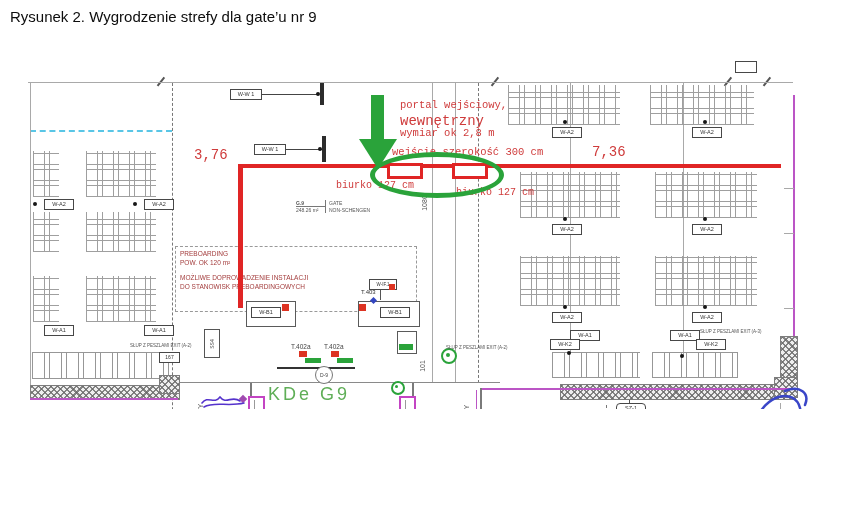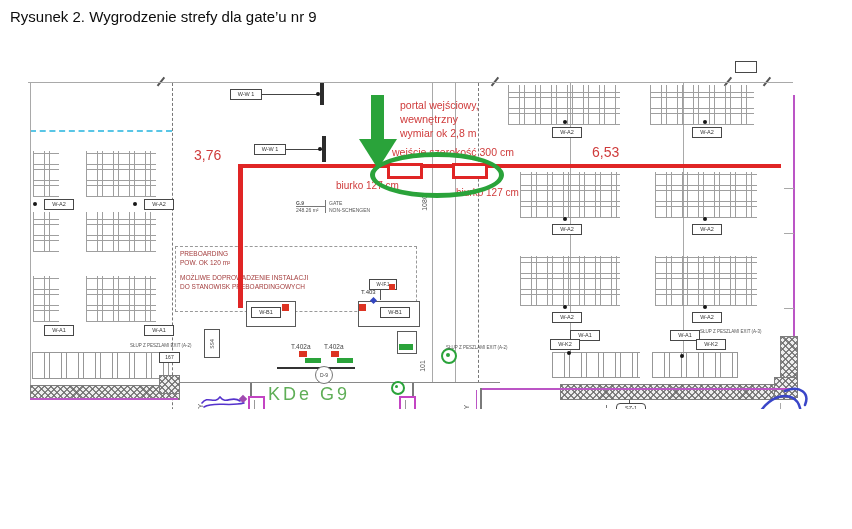--- a/index.html
+++ b/index.html
@@ -14,21 +14,21 @@
     repeating-linear-gradient(90deg,#979797 0 1px,transparent 1px 12px,#979797 12px 13px,transparent 13px 17px);}
   .hatch{position:absolute;border:1px solid #7d7d7d;background-color:#efefef;z-index:2;background-image:
     repeating-linear-gradient(45deg,rgba(105,105,105,.8) 0 1.5px,transparent 1.5px 4.5px),
     repeating-linear-gradient(135deg,rgba(105,105,105,.8) 0 1.5px,transparent 1.5px 4.5px);}
   .vl{position:absolute;width:1px;background:#a9a9a9;z-index:1;}
   .hl{position:absolute;height:1px;background:#a9a9a9;z-index:1;}
   .dd{position:absolute;width:0;border-left:1px dashed #777;z-index:1;}
   .dot{position:absolute;width:4px;height:4px;background:#161616;border-radius:50%;z-index:4;}
   .vt{position:absolute;display:flex;flex-direction:column;align-items:center;justify-content:center;text-align:center;transform:rotate(-90deg);color:#555;z-index:4;}
   .circle{position:absolute;border:1px solid #777;border-radius:50%;background:#fff;color:#444;display:flex;align-items:center;justify-content:center;z-index:4;}
-  .redtxt{position:absolute;color:#cf3b3b;white-space:nowrap;z-index:7;}
+  .redtxt{position:absolute;color:#cf3b3b;white-space:nowrap;z-index:7;font-family:Liberation Mono, monospace;}
   .overlay{z-index:6;}
   .pen{position:absolute;z-index:8;}
 </style>
 </head>
 <body>
 
 <div id="stage">
 
   <div class="txt" style="left:10px;top:8px;font-size:15px;color:#0d0d0d;">Rysunek 2. Wygrodzenie strefy dla gate’u nr 9</div>
 
@@ -206,23 +206,23 @@
   <div class="hatch" style="left:560px;top:384px;width:234px;height:14px;"></div>
   <div class="hatch" style="left:780px;top:336px;width:16px;height:50px;"></div>
   <div class="hatch" style="left:774px;top:377px;width:22px;height:19px;"></div>
   <div class="vl" style="left:629px;top:397px;height:6px;background:#555;"></div>
   <div class="lbl" style="left:616px;top:403px;width:24px;border-radius:4px;">SZ-1</div>
   <div class="abs" style="left:240px;top:396px;width:6px;height:6px;background:#a04ab0;transform:rotate(45deg);z-index:4;"></div>
 
   <div class="abs overlay" style="left:240px;top:164px;width:541px;height:4px;background:#e02525;"></div>
   <div class="abs overlay" style="left:238px;top:164px;width:5px;height:144px;background:#e02525;"></div>
   <div class="redtxt" style="left:194px;top:147px;font-size:14px;">3,76</div>
-  <div class="redtxt" style="left:592px;top:144px;font-size:14px;">6,53</div>
+  <div class="redtxt" style="left:592px;top:144px;font-size:14px;">7,36</div>
   <div class="redtxt" style="left:400px;top:99px;font-size:10.5px;">portal wejściowy,</div>
-  <div class="redtxt" style="left:400px;top:113px;font-size:11px;">wewnętrzny</div>
+  <div class="redtxt" style="left:400px;top:113px;font-size:14px;">wewnętrzny</div>
   <div class="redtxt" style="left:400px;top:127px;font-size:10.5px;">wymiar ok 2,8 m</div>
   <div class="redtxt" style="left:392px;top:146px;font-size:10.5px;">wejście szerokość 300 cm</div>
   <div class="redtxt" style="left:336px;top:180px;font-size:10px;">biurko 127 cm</div>
   <div class="redtxt" style="left:456px;top:187px;font-size:10px;">biurko 127 cm</div>
   <div class="abs overlay" style="left:387px;top:163px;width:30px;height:10px;border:3px solid #e02525;background:#fff;"></div>
   <div class="abs overlay" style="left:452px;top:163px;width:30px;height:10px;border:3px solid #e02525;background:#fff;"></div>
 
   <div class="abs" style="left:370px;top:152px;width:124px;height:36px;border:5px solid #2aa33a;border-radius:50%;z-index:7;"></div>
   <div class="abs" style="left:371px;top:95px;width:13px;height:45px;background:#2aa33a;z-index:7;"></div>
   <div class="abs" style="left:359px;top:139px;width:0;height:0;border-left:19px solid transparent;border-right:19px solid transparent;border-top:30px solid #2aa33a;z-index:7;"></div>

